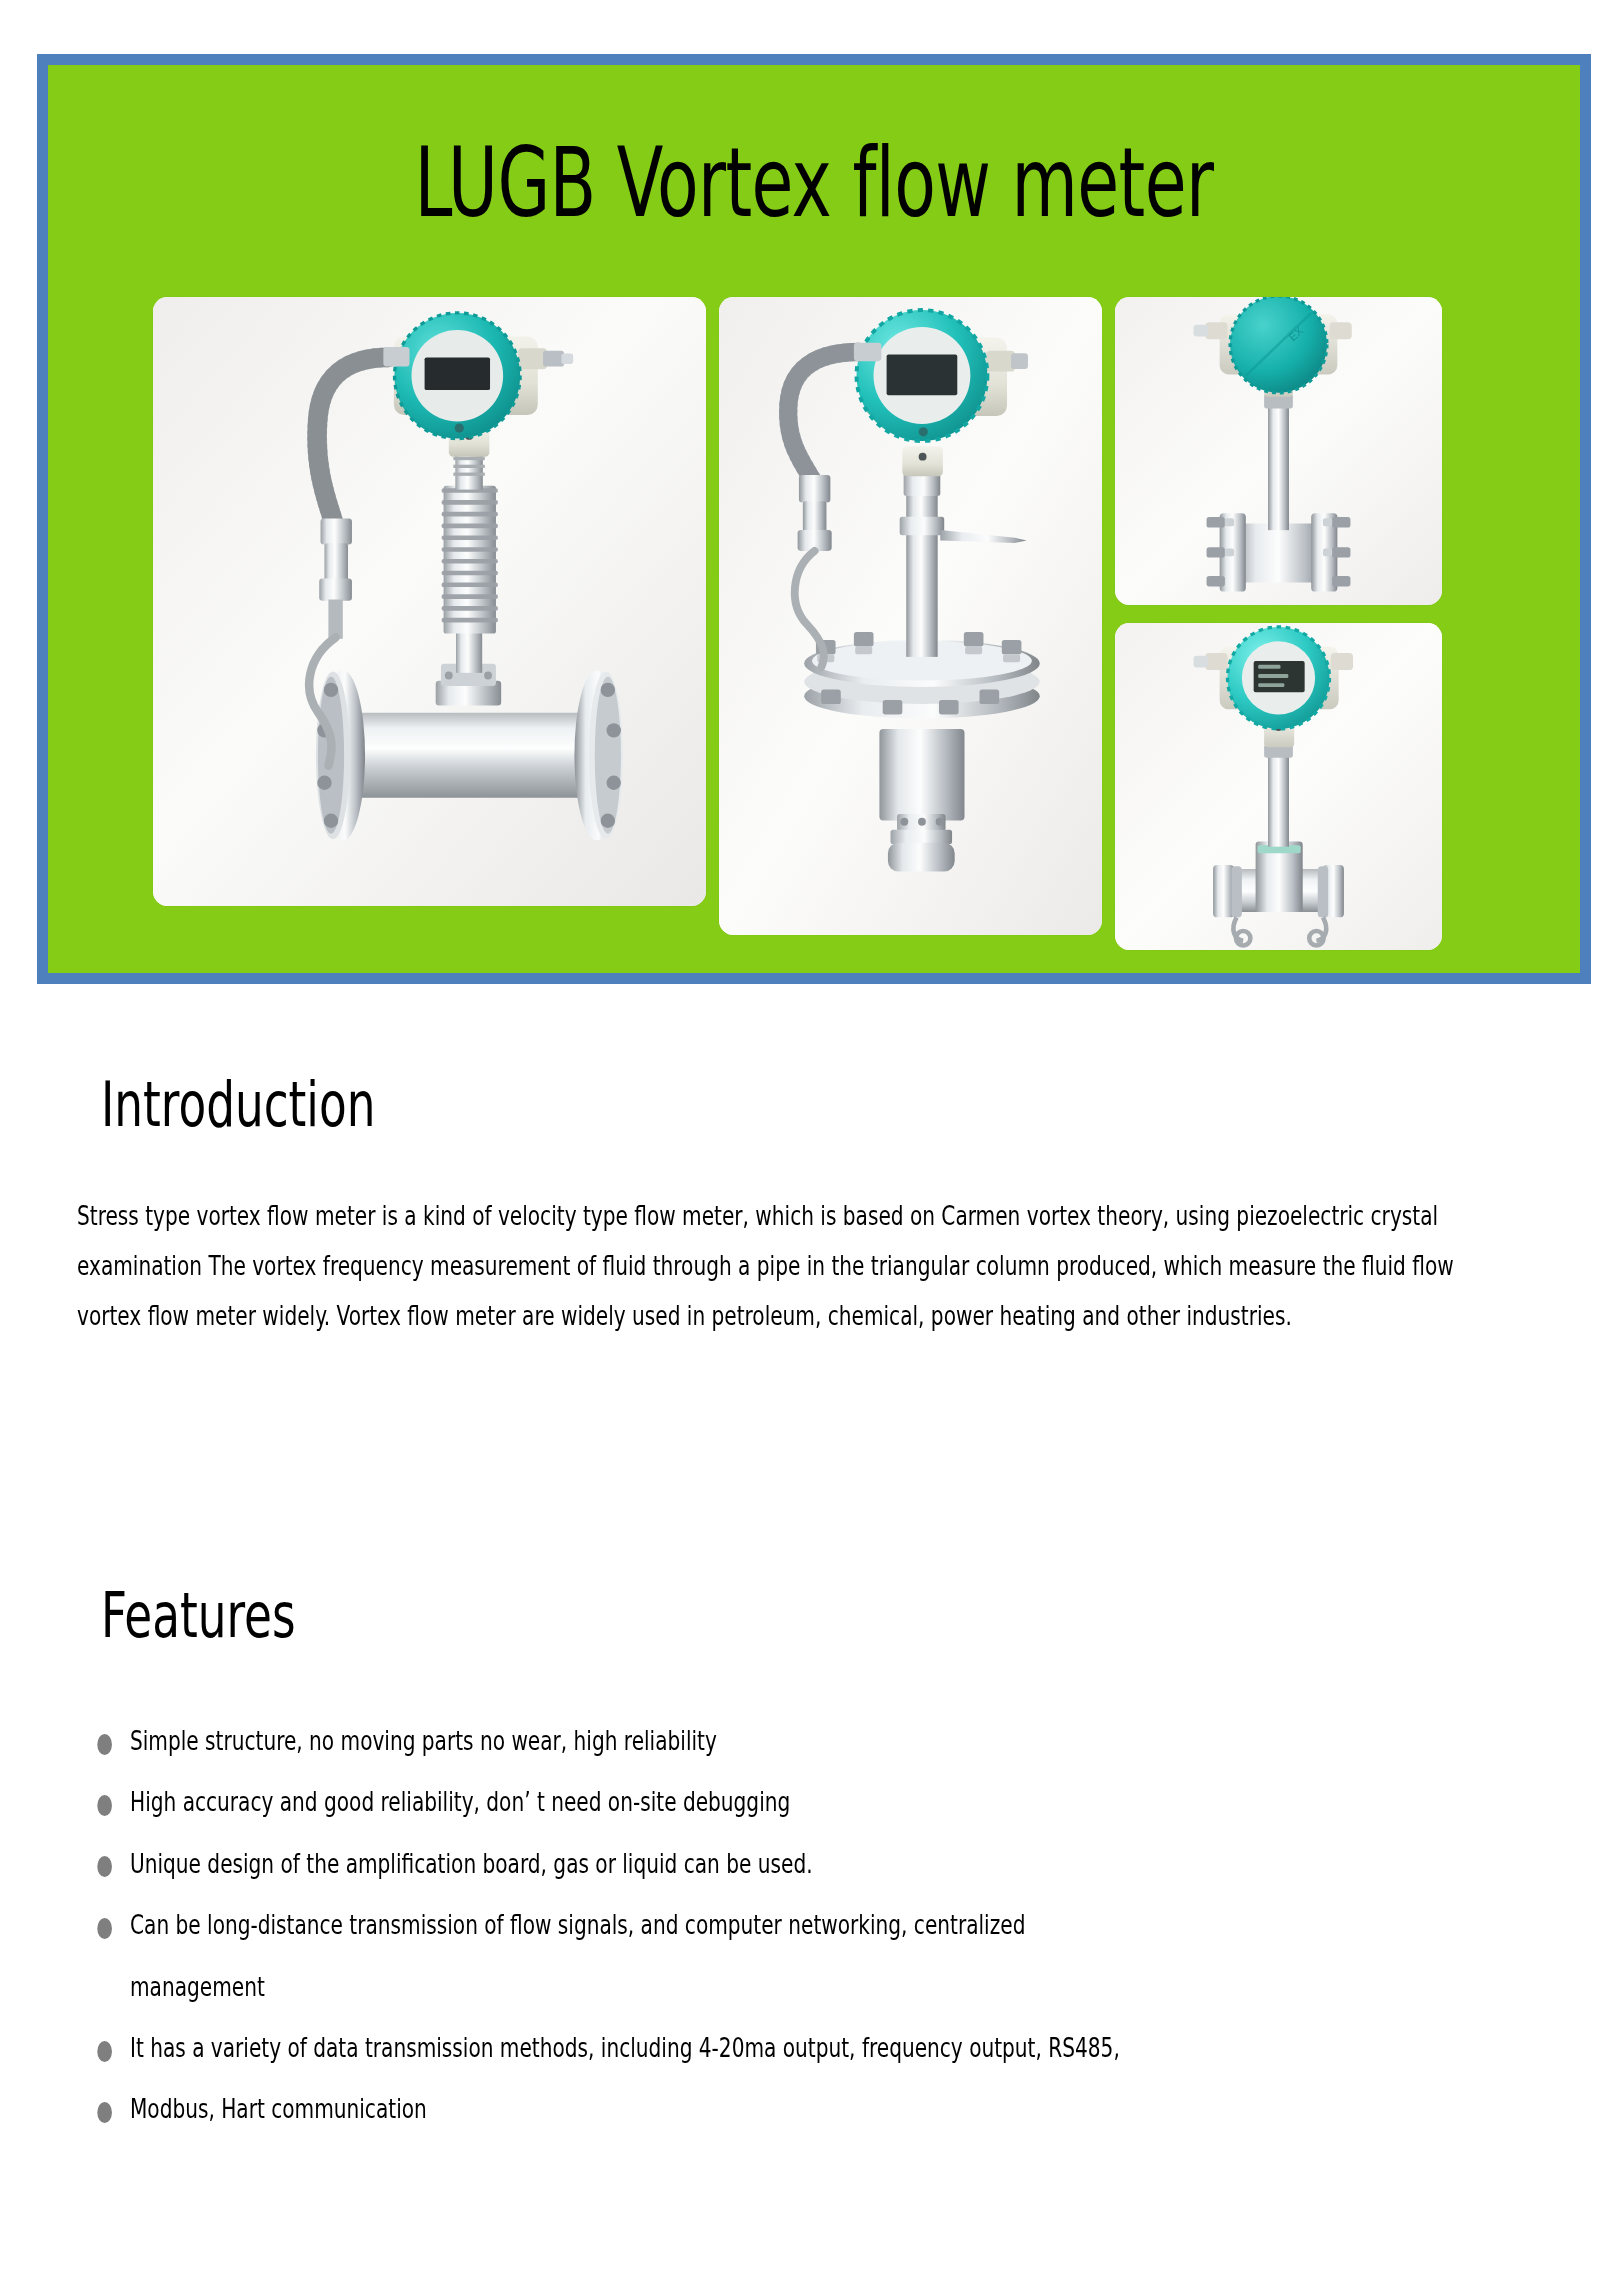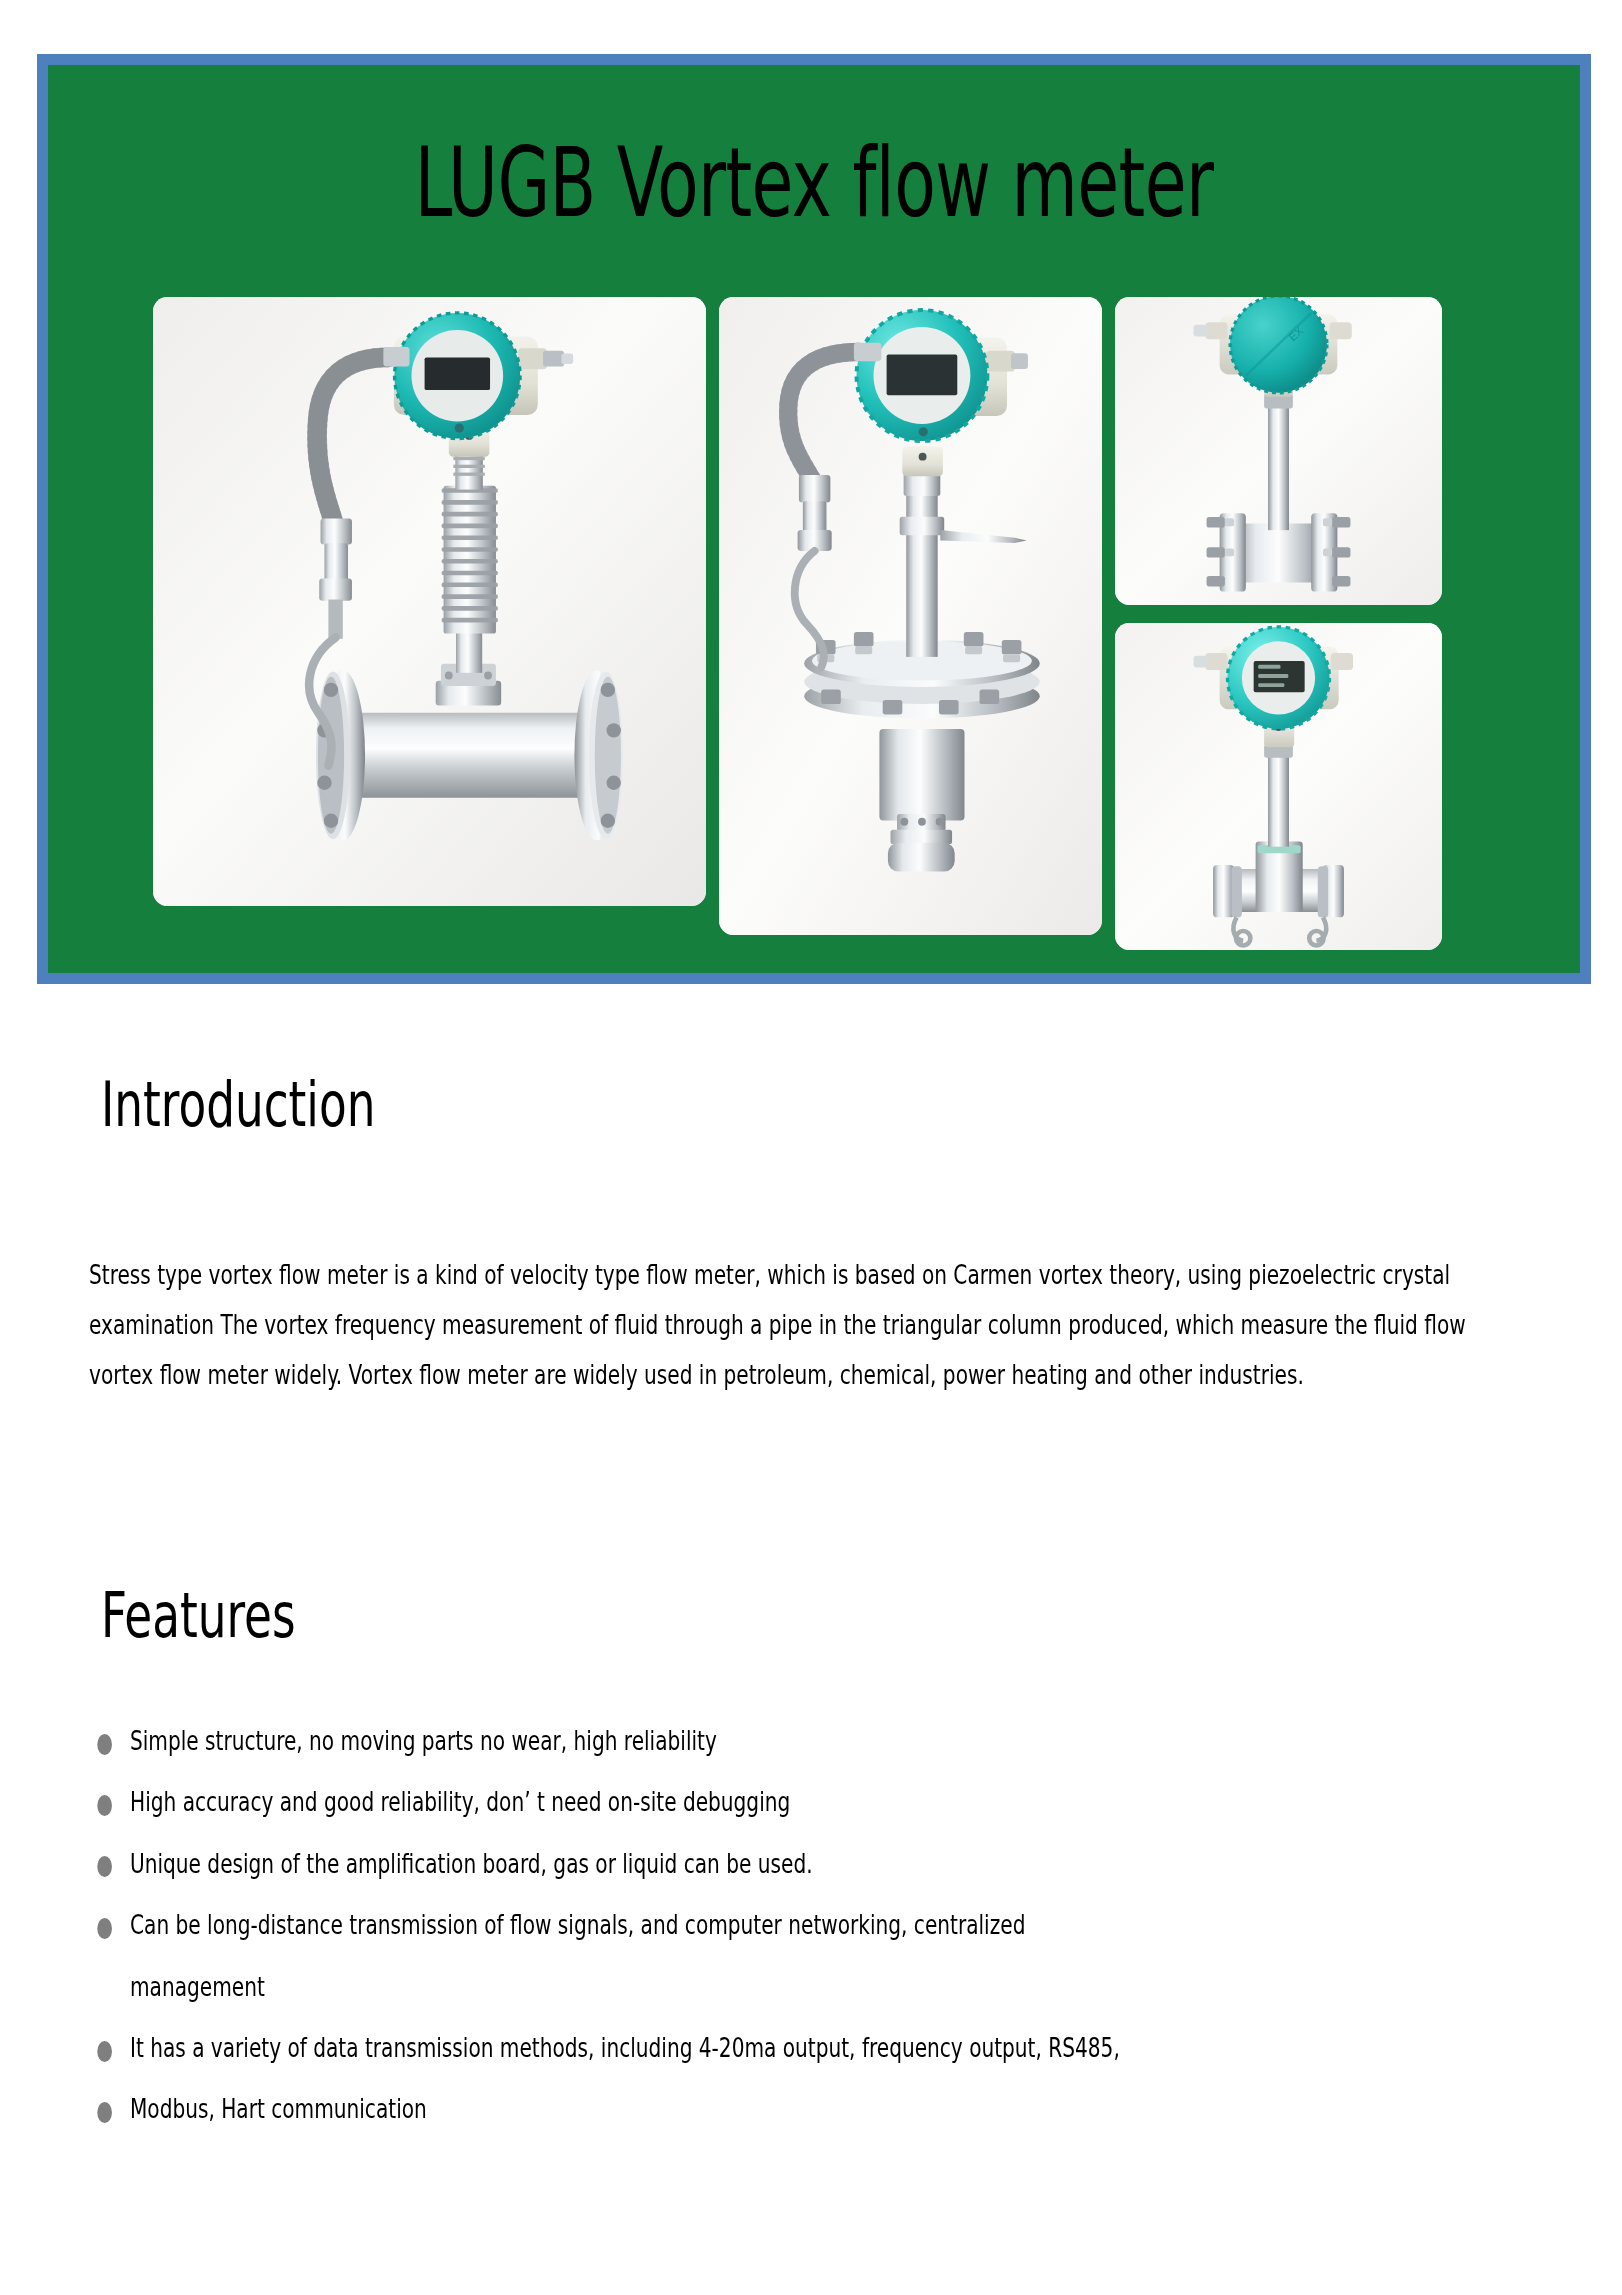--- a/index.html
+++ b/index.html
@@ -13,21 +13,21 @@
     position:relative;
   }
 
   
   .hero-frame{
     position:absolute;
     left:37px; top:54px;
     width:1554px; height:930px;
     border:11.8px solid #4E80BD;
     box-sizing:border-box;
-    background:#15803d;
+    background:#84cc16;
   }
 
   .hero-title{
     position:absolute;
     left:0; top:69px;
     width:100%;
     text-align:center;
     font-family:"DejaVu Sans Condensed","Liberation Sans Narrow","Liberation Sans",sans-serif;
     font-stretch:condensed;
     font-size:97px;
@@ -491,21 +491,21 @@
       </div>
 
     </div>
   </div>
 </div>
 
 <div class="section" style="top:1073px;">
   <div class="section-head">Introduction</div>
 </div>
 
-<div class="section" style="top:1250px;padding-left:12px;">
+<div class="section" style="top:1191px;">
   <p class="para">Stress type vortex flow meter is a kind of velocity type flow meter, which is based on Carmen vortex theory, using piezoelectric crystal examination The vortex frequency measurement of fluid through a pipe in the triangular column produced, which measure the fluid flow vortex flow meter widely. Vortex flow meter are widely used in petroleum, chemical, power heating and other industries.</p>
 </div>
 
 <div class="section" style="top:1584px;">
   <div class="section-head">Features</div>
 </div>
 
 <div class="section" style="top:1708px;">
   <ul class="features">
     <li>

